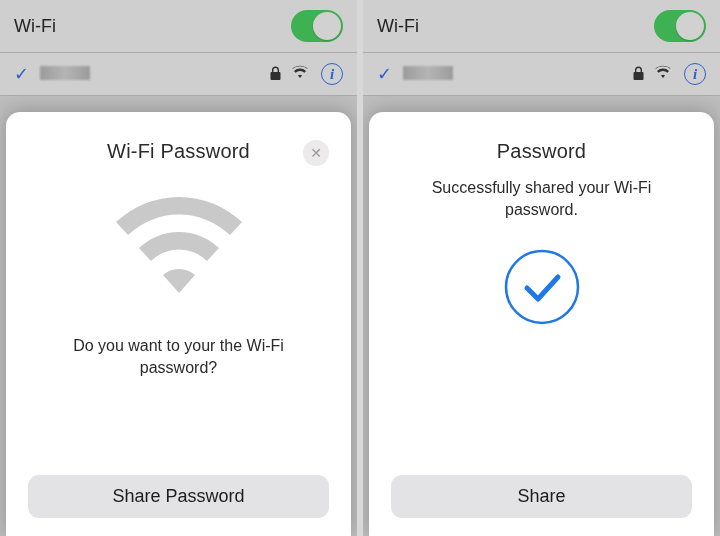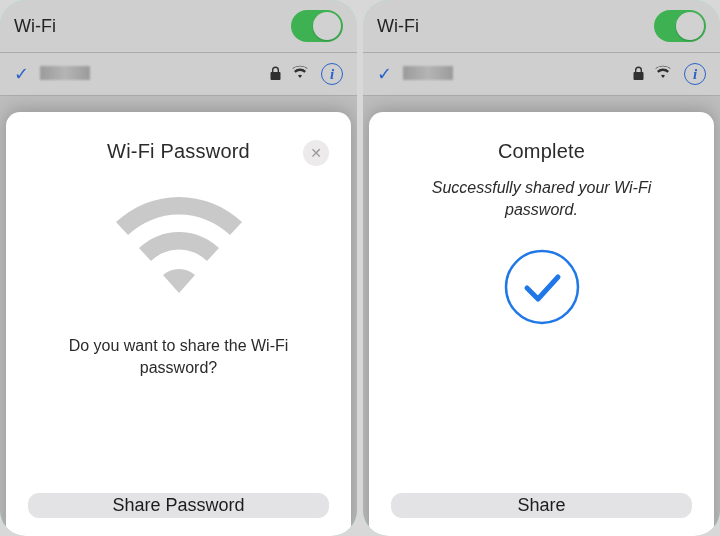--- a/index.html
+++ b/index.html
@@ -14,21 +14,20 @@
       display: flex;
       gap: 6px;
       background: #d8d8d8;
       padding: 0;
     }
     .phone {
       flex: 1;
       position: relative;
       background: #86efac;
       overflow: hidden;
-      border-radius: 26px;
     }
     .settings-bg {
       position: absolute;
       top: 0;
       left: 0;
       right: 0;
       height: 100%;
       background: #e6e6e6;
       filter: brightness(0.82);
     }
@@ -155,35 +154,34 @@
       color: #2b2b2b;
       line-height: 1.35;
       margin-bottom: 22px;
       max-width: 260px;
     }
     .primary-button {
       width: 100%;
       background: #e3e3e5;
       border: none;
       border-radius: 11px;
-      padding: 2px 0;
+      padding: 11px 0;
       font-size: 18px;
       font-weight: 500;
       color: #1c1c1c;
       cursor: pointer;
       margin-top: auto;
     }
     .success-check {
       margin-top: 28px;
       margin-bottom: 40px;
     }
     .sheet2 .sheet-body-text {
       margin-top: 14px;
       margin-bottom: 0;
-      font-style: italic;
     }
   </style>
 </head>
 <body>
 
 <div class="phone">
   <div class="settings-bg">
     <div class="wifi-header-row">
       <span class="wifi-header-label">Wi-Fi</span>
       <div class="toggle"></div>
@@ -210,21 +208,21 @@
       <span>✕</span>
     </div>
     <div class="sheet-title">Wi-Fi Password</div>
     <div class="wifi-large-icon">
       <svg width="150" height="110" viewBox="0 0 150 110">
         <path d="M75 100 L91 82 A24 24 0 0 0 59 82 Z" fill="#c9c9c9"></path>
         <path d="M47 68 A40 40 0 0 1 103 68 L115 55 A58 58 0 0 0 35 55 Z" fill="#c9c9c9"></path>
         <path d="M24 42 A74 74 0 0 1 126 42 L138 29 A92 92 0 0 0 12 29 Z" fill="#c9c9c9"></path>
       </svg>
     </div>
-    <div class="sheet-body-text">Do you want to share the Wi-Fi password?</div>
+    <div class="sheet-body-text">Do you want to your the Wi-Fi password?</div>
     <button class="primary-button">Share Password</button>
   </div>
 </div>
 
 <div class="phone">
   <div class="settings-bg">
     <div class="wifi-header-row">
       <span class="wifi-header-label">Wi-Fi</span>
       <div class="toggle"></div>
     </div>
@@ -239,21 +237,21 @@
       <span class="wifi-signal-icon">
         <svg width="18" height="14" viewBox="0 0 18 14">
             <path d="M9 13l2-2.4a3 3 0 00-4 0L9 13zm-4.4-5.2a6.5 6.5 0 018.8 0l1.6-1.9a9 9 0 00-12 0l1.6 1.9zM1 4.3a12 12 0 0116 0L15.4 2.4a14.5 14.5 0 00-12.8 0L1 4.3z" fill="#3a3a3a"></path>
           </svg>
       </span>
       <span class="info-icon">i</span>
     </div>
   </div>
 
   <div class="sheet sheet2">
-    <div class="sheet-title">Complete</div>
+    <div class="sheet-title">Password</div>
     <div class="sheet-body-text">Successfully shared your Wi-Fi password.</div>
     <div class="success-check">
       <svg width="78" height="78" viewBox="0 0 78 78">
         <circle cx="39" cy="39" r="36" fill="none" stroke="#1f77e8" stroke-width="2.5"></circle>
         <path d="M24 40 L35 51 L55 29" fill="none" stroke="#1f77e8" stroke-width="5" stroke-linecap="round" stroke-linejoin="round"></path>
       </svg>
     </div>
     <button class="primary-button">Share</button>
   </div>
 </div>

